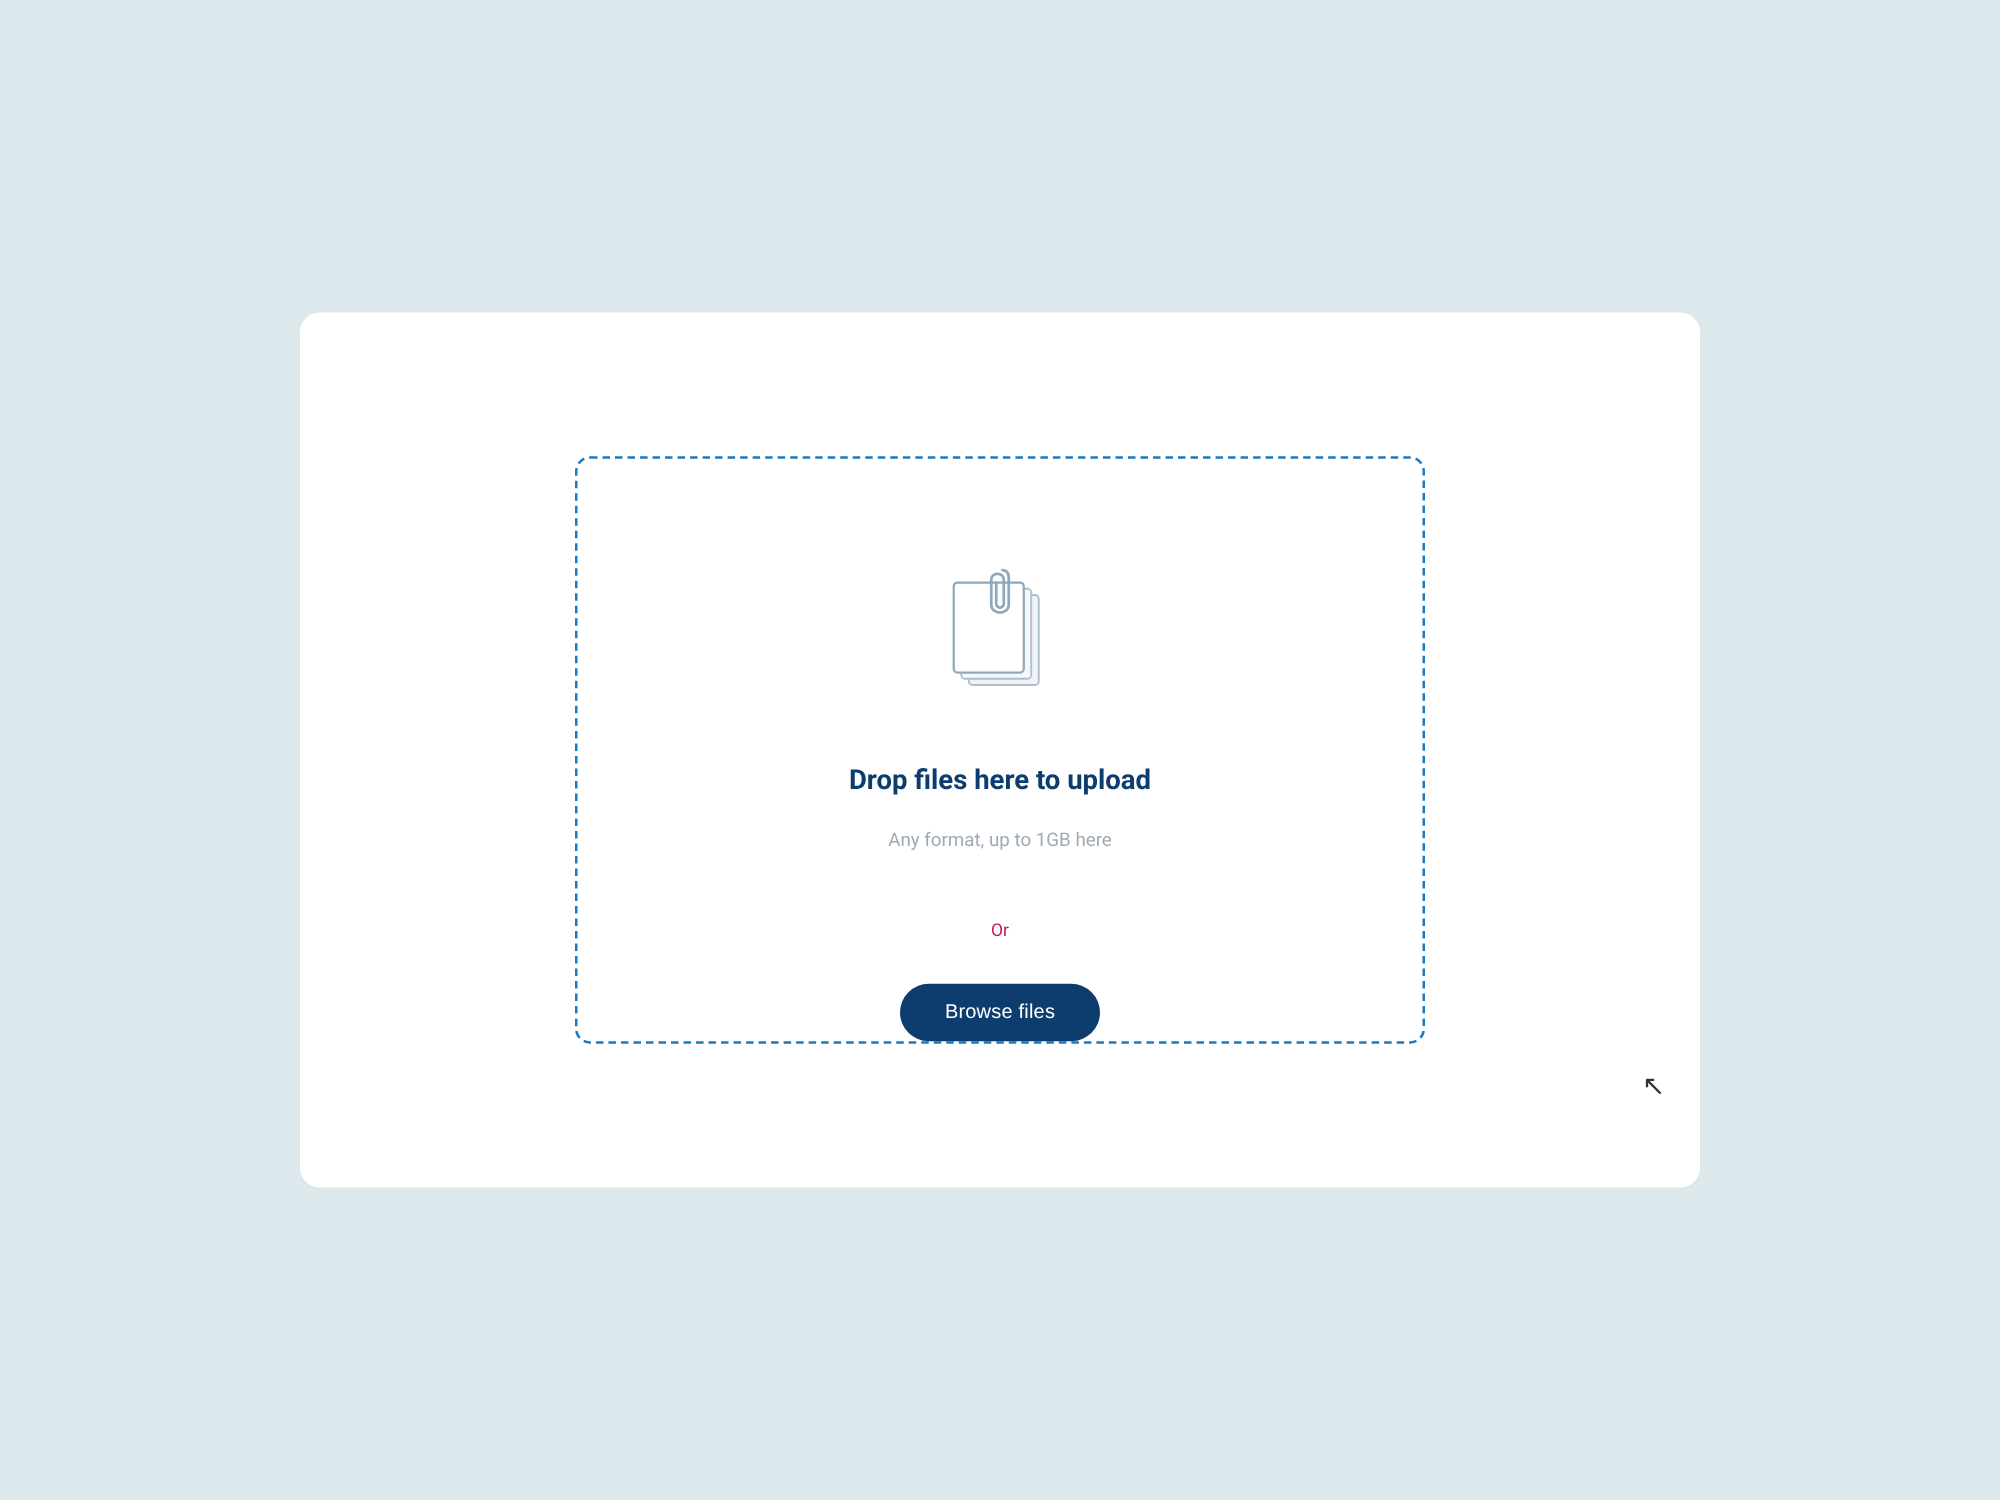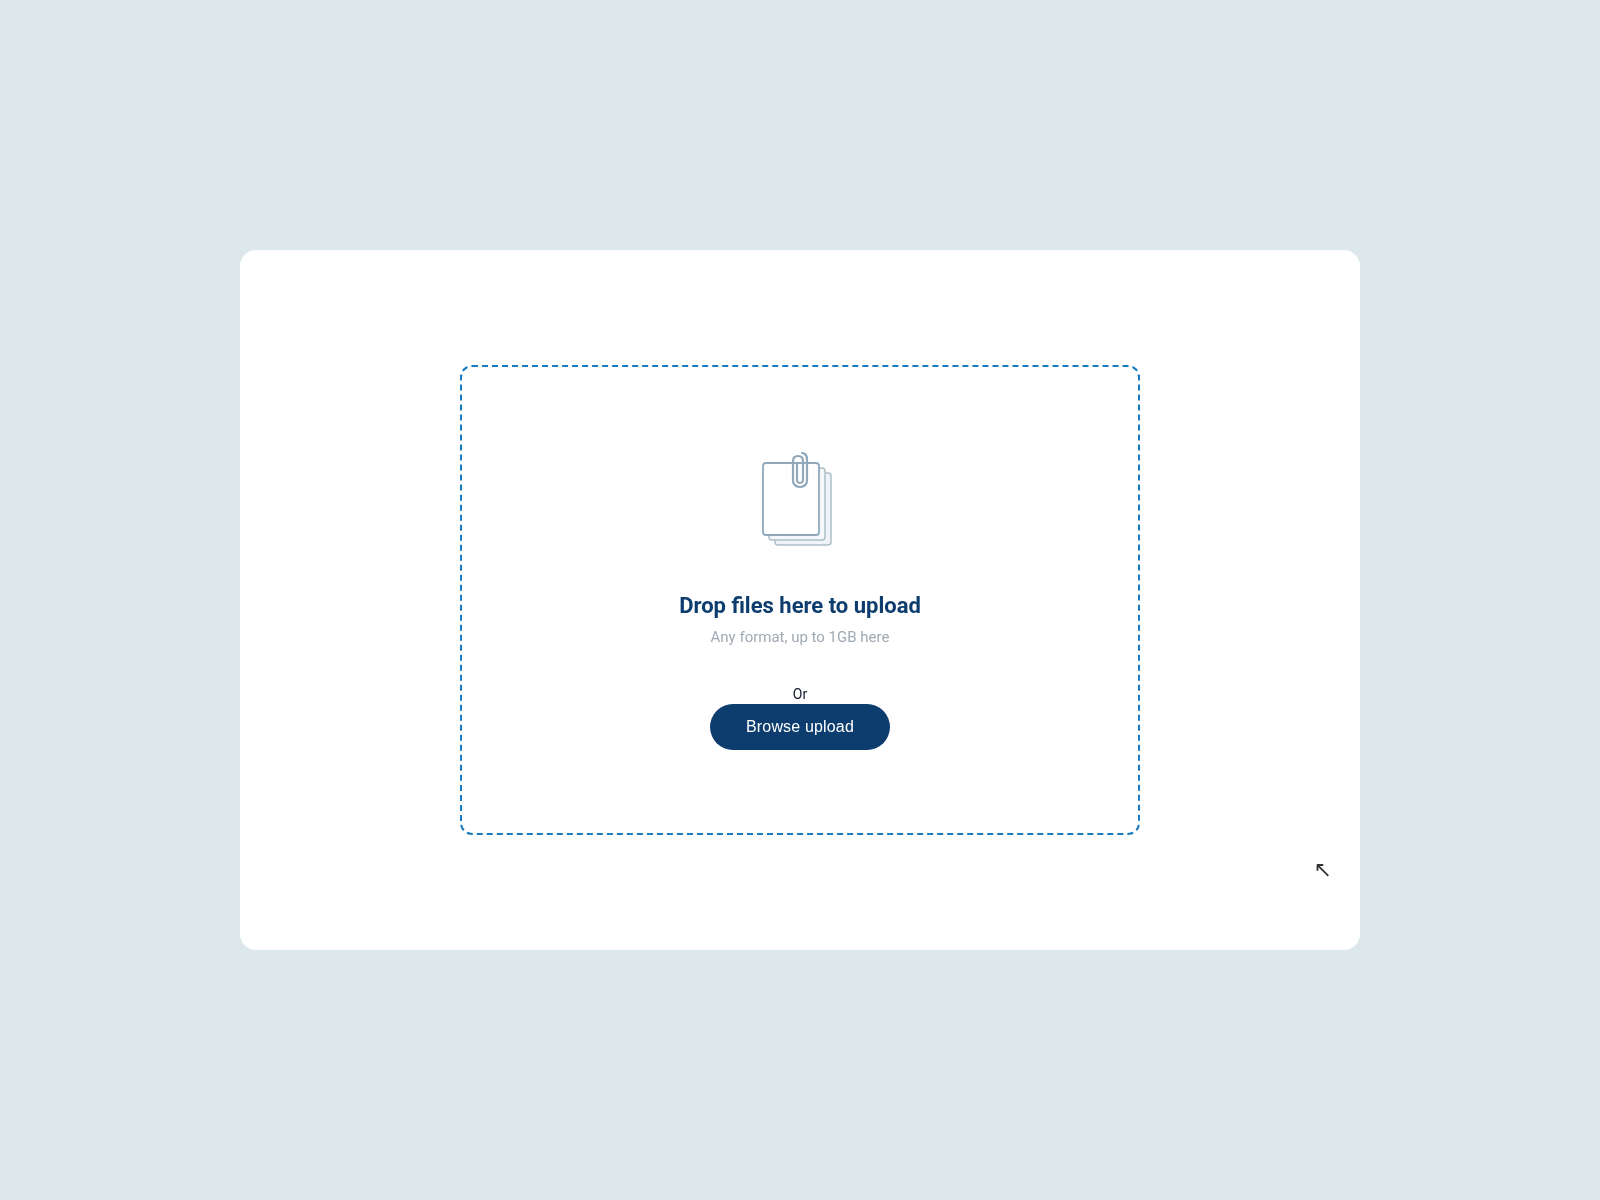--- a/index.html
+++ b/index.html
@@ -30,22 +30,22 @@
     }
 
     .dropzone {
       border: 2.5px dashed #1a7abf;
       border-radius: 12px;
       width: 680px;
       height: 470px;
       display: flex;
       flex-direction: column;
       align-items: center;
-      justify-content: center;
-      gap: 0;
+      justify-content: flex-end;
+      gap: 16px;
       cursor: pointer;
       background: #fff;
     }
 
     .file-icon-wrapper {
       margin-bottom: 28px;
     }
 
     .file-icon-svg {
       width: 90px;
@@ -60,22 +60,22 @@
     }
 
     .drop-subtitle {
       font-size: 15px;
       color: #a0aab4;
       margin-bottom: 40px;
     }
 
     .or-text {
       font-size: 14px;
-      color: #0f172a;
-      margin-bottom: 2px;
+      color: #be185d;
+      margin-bottom: 18px;
     }
 
     .browse-btn {
       background-color: #0d3d6e;
       color: #ffffff;
       border: none;
       border-radius: 50px;
       padding: 14px 36px;
       font-size: 16px;
       font-weight: 500;
@@ -109,17 +109,17 @@
 
         <path d="M47 2 C47 2 52 2 52 8 L52 30 C52 34 48 36 45 36 C42 36 38 34 38 30 L38 10 C38 7 40 5 43 5 C46 5 48 7 48 10 L48 29 C48 31 46 32 45 32 C44 32 42 31 42 29 L42 12" stroke="#8fa8bc" stroke-width="2.2" fill="none" stroke-linecap="round"></path>
       </svg>
     </div>
 
     <div class="drop-title">Drop files here to upload</div>
     <div class="drop-subtitle">Any format, up to 1GB here</div>
 
     <div class="or-text">Or</div>
 
-    <button class="browse-btn">Browse upload</button>
+    <button class="browse-btn">Browse files</button>
   </div>
 
   <div class="cursor-indicator">↖</div>
 </div>
 
 </body></html>

